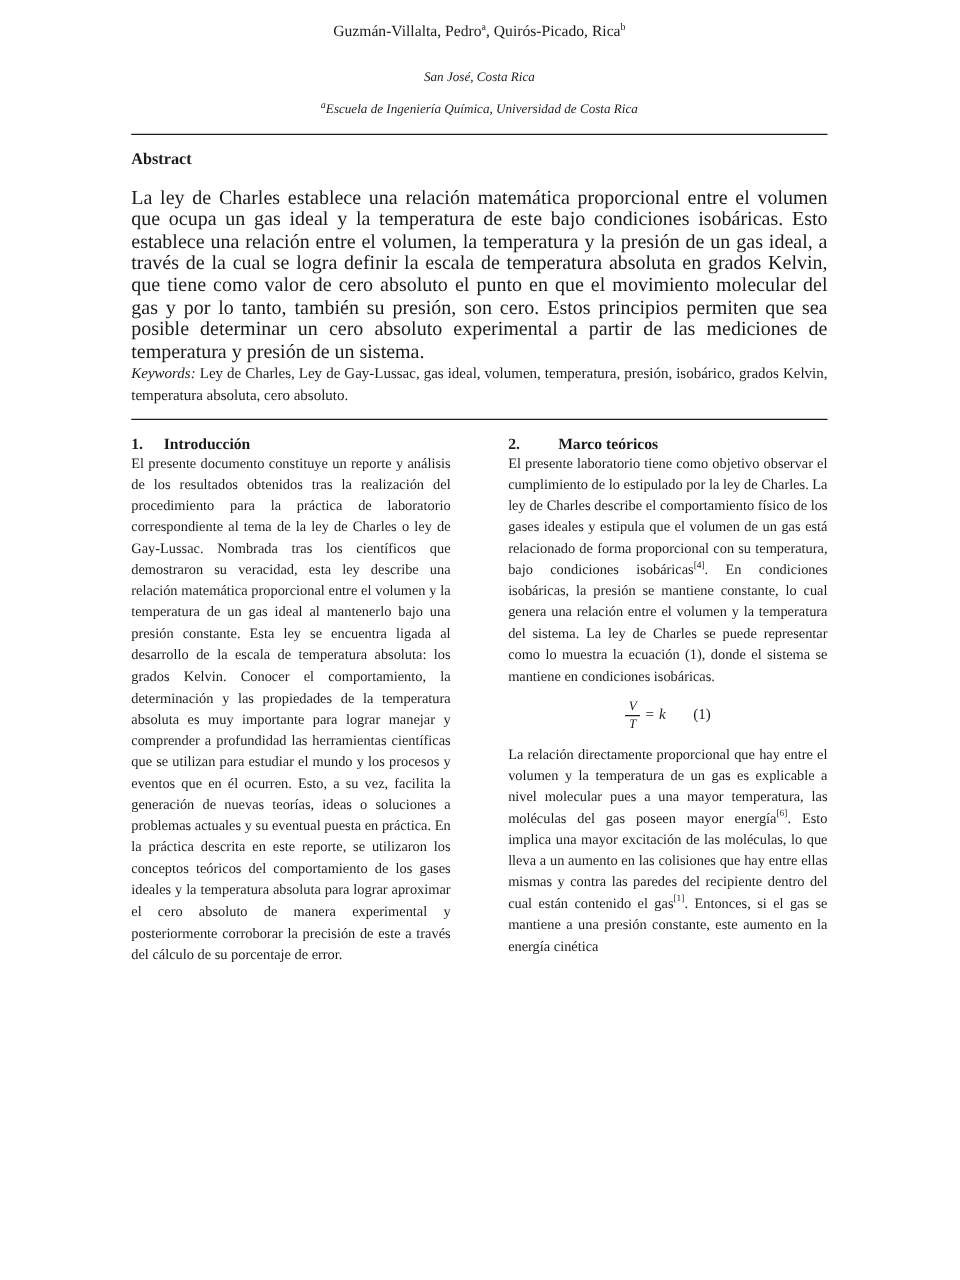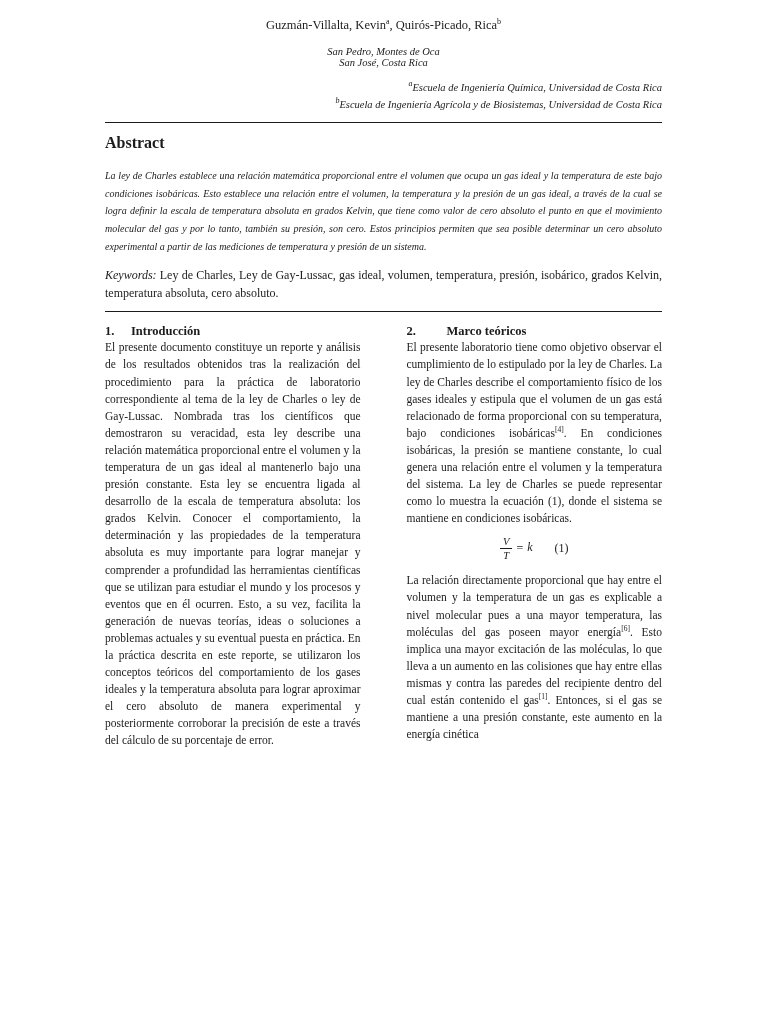--- a/index.html
+++ b/index.html
@@ -27,47 +27,46 @@
     text-align: center;
     font-size: 12.5px;
   }
   .authors sup, .affil sup { font-size: 8px; }
   .center-italic {
     text-align: center;
     font-style: italic;
     font-size: 10.5px;
   }
   .loc1 { margin-top: 13px; }
-  .loc2 { margin-top: 0; }
+  .loc2 { margin-top: 24px; }
   .affil-block { margin-top: 11px; }
   .affil {
-    text-align: right;
+    text-align: center;
     font-style: italic;
     font-size: 10.5px;
     margin-top: 3px;
   }
   .rule {
     border: none;
     border-top: 1.6px solid #1b1b1b;
     margin-top: 13px;
   }
   .abstract-heading {
     margin-top: 11px;
-    font-size: 16px;
+    font-size: 13px;
     font-weight: bold;
   }
   .abstract-body {
     margin-top: 15px;
-    font-size: 10px;
+    font-size: 16px;
     line-height: 17.6px;
     text-align: justify;
-    font-style: italic;
   }
   .keywords {
-    margin-top: 12px;
+    margin-top: 0;
     font-size: 12px;
     line-height: 17.6px;
     text-align: justify;
   }
   .keywords .kw-label { font-style: italic; }
   .rule2 { margin-top: 9px; }
   .columns {
     margin-top: 12px;
     display: flex;
     gap: 46px;
@@ -104,28 +103,26 @@
   .eq-sign { margin: 0 4px; }
   .eq-k { font-style: italic; }
   .eq-label { margin-left: 22px; }
 </style>
 </head>
 <body>
 
 <div class="doc">
 
 
-  <div class="authors"><span>Guzmán-Villalta, Kevin</span><sup>a</sup><span>, Quirós-Picado, Rica</span><sup>b</sup></div>
+  <div class="authors"><span>Guzmán-Villalta, Pedro</span><sup>a</sup><span>, Quirós-Picado, Rica</span><sup>b</sup></div>
 
-  <div class="center-italic loc1">San Pedro, Montes de Oca</div>
   <div class="center-italic loc2">San José, Costa Rica</div>
 
   <div class="affil-block">
     <div class="affil"><sup>a</sup><span>Escuela de Ingeniería Química, Universidad de Costa Rica</span></div>
-    <div class="affil"><sup>b</sup><span>Escuela de Ingeniería Agrícola y de Biosistemas, Universidad de Costa Rica</span></div>
   </div>
 
   <hr class="rule">
 
   <div class="abstract-heading">Abstract</div>
 
   <div class="abstract-body">La ley de Charles establece una relación matemática proporcional entre el volumen que ocupa un gas ideal y la temperatura de este bajo condiciones isobáricas. Esto establece una relación entre el volumen, la temperatura y la presión de un gas ideal, a través de la cual se logra definir la escala de temperatura absoluta en grados Kelvin, que tiene como valor de cero absoluto el punto en que el movimiento molecular del gas y por lo tanto, también su presión, son cero. Estos principios permiten que sea posible determinar un cero absoluto experimental a partir de las mediciones de temperatura y presión de un sistema.</div>
 
   <div class="keywords"><span class="kw-label">Keywords:</span><span> Ley de Charles, Ley de Gay-Lussac, gas ideal, volumen, temperatura, presión, isobárico, grados Kelvin, temperatura absoluta, cero absoluto.</span></div>
 

